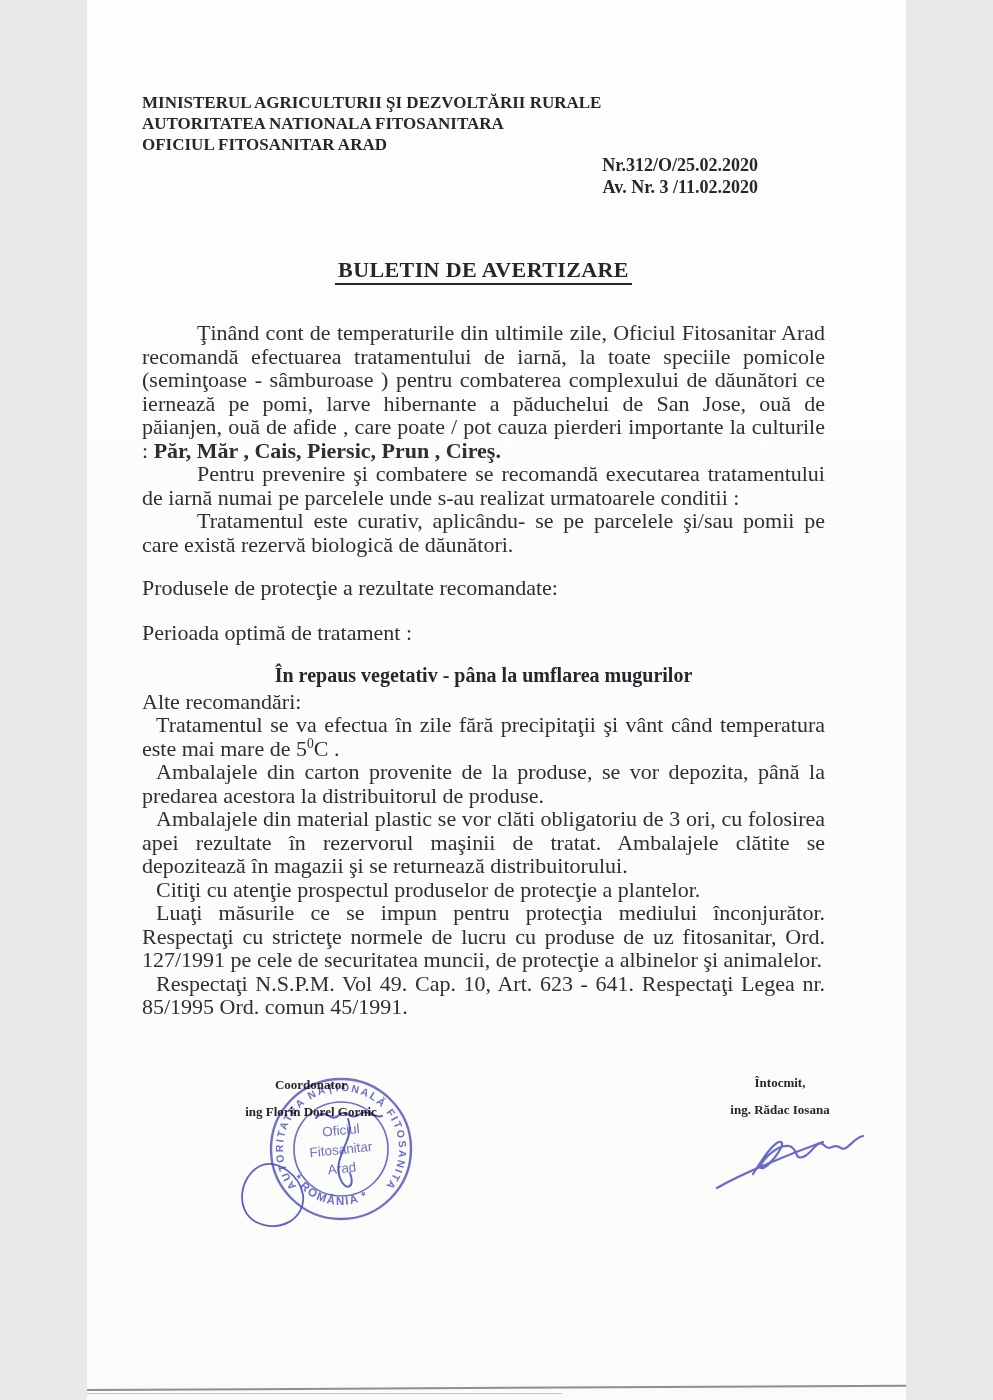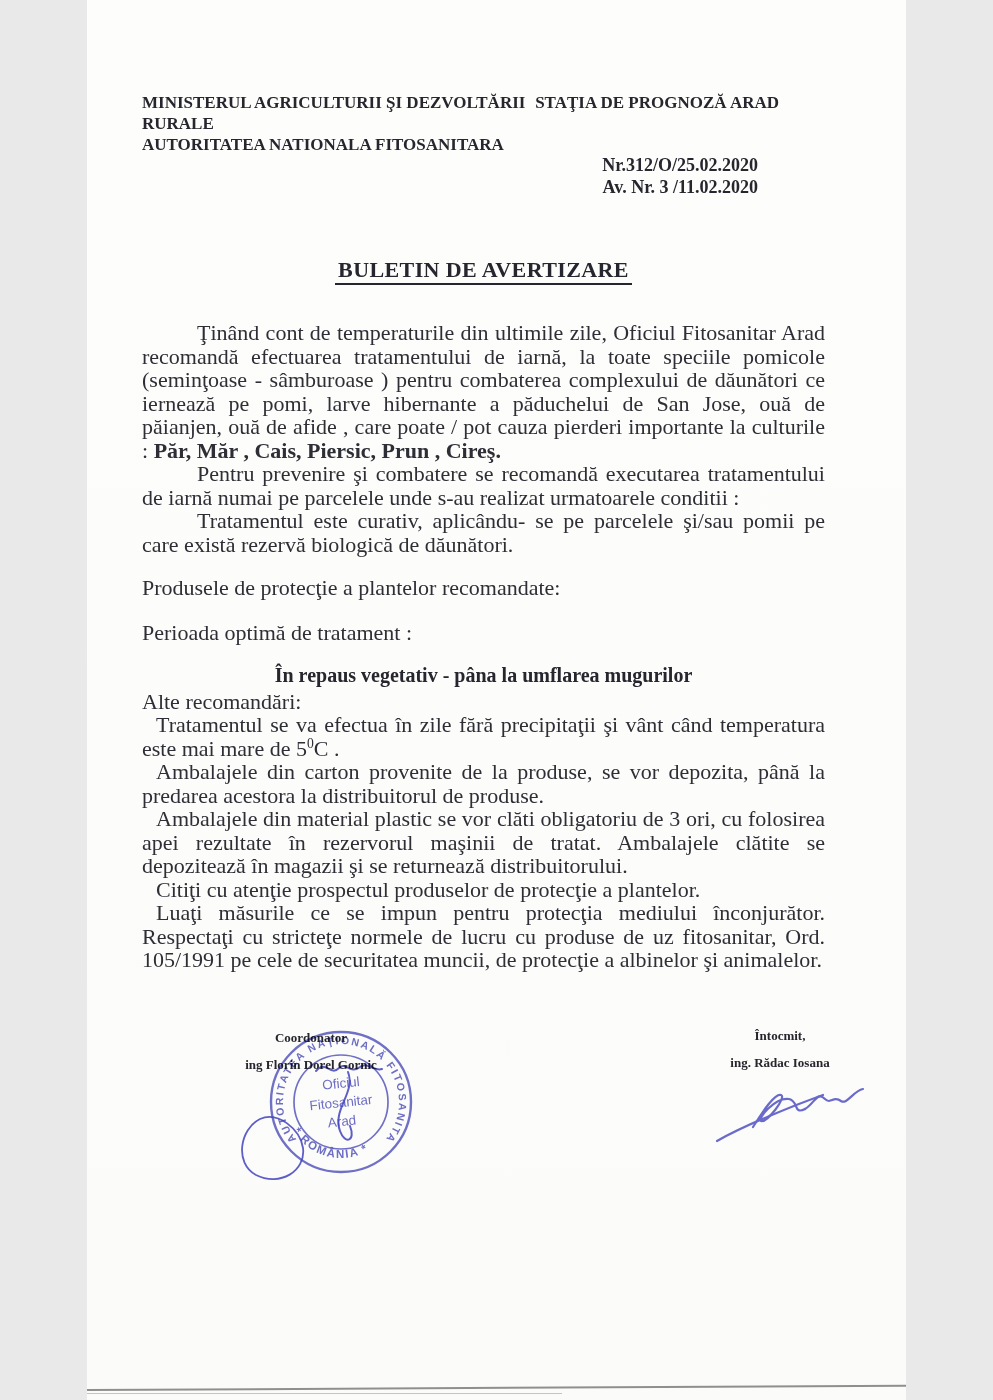--- a/index.html
+++ b/index.html
@@ -42,56 +42,57 @@
 </style>
 </head>
 <body>
 
 <div class="page">
 
   <div class="header">
     <div class="header-left">
       <div>MINISTERUL AGRICULTURII  ŞI DEZVOLTĂRII RURALE</div>
       <div>AUTORITATEA NATIONALA FITOSANITARA</div>
+      <div>OFICIUL  FITOSANITAR  ARAD</div>
     </div>
-    <div class="header-right">STAŢIA DE PROGNOZĂ ARAD</div>
   </div>
 
   <div class="nr-block">
     <div>Nr.312/O/25.02.2020</div>
     <div>Av. Nr. 3 /11.02.2020</div>
   </div>
 
   <h1 class="title"><span>BULETIN DE AVERTIZARE</span></h1>
 
   <p class="para indent first"><span>Ţinând cont de temperaturile din ultimile zile, Oficiul Fitosanitar Arad recomandă efectuarea tratamentului de iarnă, la toate speciile pomicole (seminţoase  - sâmburoase ) pentru combaterea complexului de dăunători ce iernează pe pomi, larve hibernante a păduchelui de San Jose, ouă de păianjen, ouă de afide , care poate / pot cauza pierderi importante la culturile :  </span><b>Păr,  Măr , Cais, Piersic, Prun , Cireş.</b></p>
 
   <p class="para indent">Pentru prevenire şi combatere se recomandă executarea tratamentului de iarnă numai pe parcelele unde  s-au realizat urmatoarele conditii :</p>
 
   <p class="para indent">Tratamentul este curativ, aplicându- se pe parcelele şi/sau pomii pe care există rezervă biologică de dăunători.</p>
 
-  <p class="products">Produsele de protecţie a plantelor recomandate:</p>
+  <p class="products">Produsele de protecţie a rezultate recomandate:</p>
 
 
   <p class="period">Perioada optimă de tratament :</p>
 
   <p class="heading">În repaus vegetativ - pâna la umflarea mugurilor</p>
 
   <p>Alte recomandări:</p>
 
   <p class="para rec"><span>Tratamentul se va efectua în zile fără precipitaţii şi vânt când temperatura este mai mare de 5</span><sup>0</sup><span>C .</span></p>
 
   <p class="para rec">Ambalajele din carton provenite de la produse, se vor depozita, până la predarea acestora la distribuitorul de produse.</p>
 
   <p class="para rec">Ambalajele din material plastic  se vor clăti obligatoriu de 3 ori, cu folosirea apei rezultate în rezervorul maşinii de tratat. Ambalajele clătite se depozitează în magazii şi se returnează distribuitorului.</p>
 
   <p class="para rec">Citiţi cu atenţie prospectul produselor de protecţie a plantelor.</p>
 
-  <p class="para rec">Luaţi măsurile ce se impun pentru protecţia mediului înconjurător. Respectaţi cu stricteţe normele de lucru cu  produse de uz fitosanitar, Ord. 105/1991 pe cele de securitatea muncii, de protecţie a albinelor şi animalelor.</p>
+  <p class="para rec">Luaţi măsurile ce se impun pentru protecţia mediului înconjurător. Respectaţi cu stricteţe normele de lucru cu  produse de uz fitosanitar, Ord. 127/1991 pe cele de securitatea muncii, de protecţie a albinelor şi animalelor.</p>
 
+  <p class="para rec">Respectaţi N.S.P.M. Vol 49. Cap. 10, Art. 623 - 641. Respectaţi Legea nr. 85/1995 Ord. comun 45/1991.</p>
 
   <div class="signatures">
 
     <div class="sig-block sig-left">
       <div>Coordonator</div>
       <div>ing Florin  Dorel Gornic</div>
     </div>
 
     <div class="sig-block sig-right">
       <div>Întocmit,</div>

